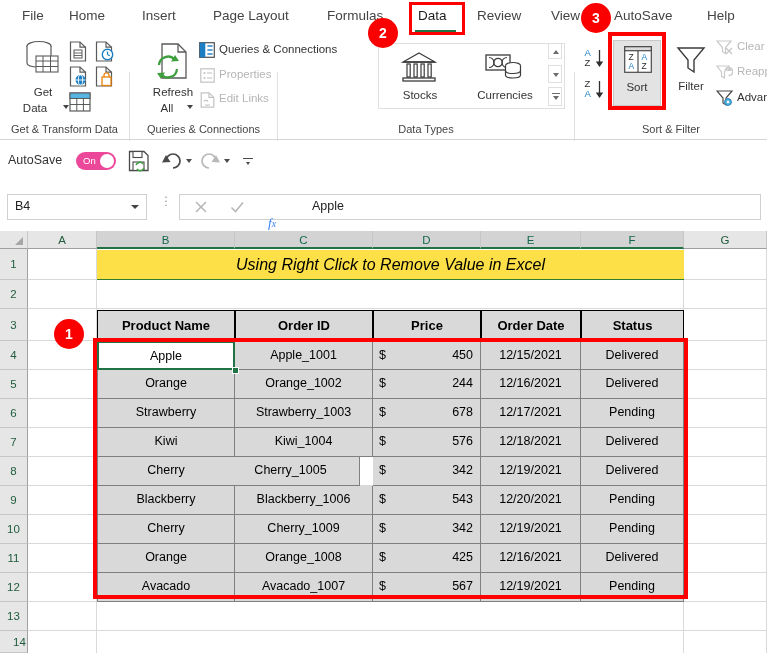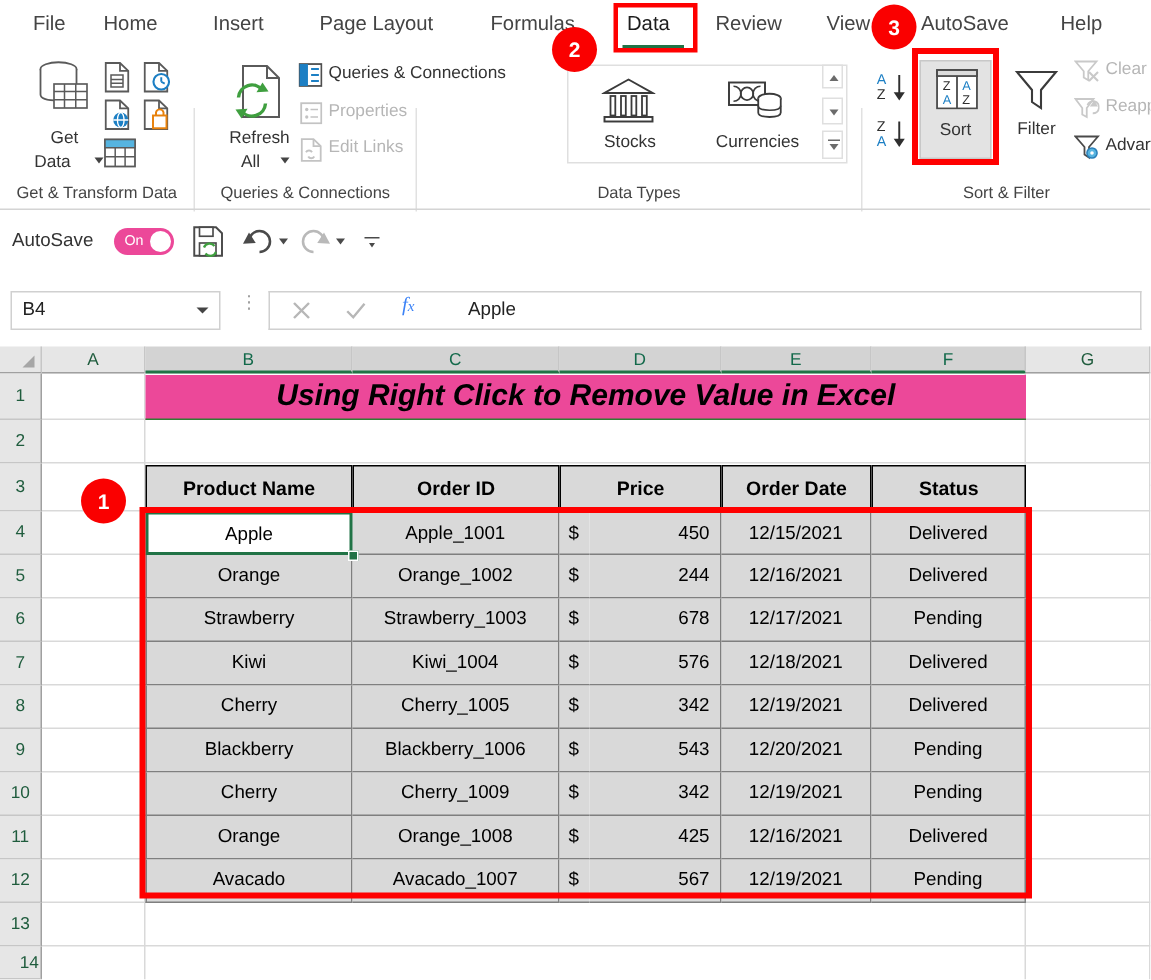--- a/index.html
+++ b/index.html
@@ -43,22 +43,22 @@
   #grid{position:absolute;left:0;top:231px;width:767px;height:422px;background:#ffffff;}
   .colh{position:absolute;top:0;height:18px;background:#e6e6e6;border-right:1px solid #c6c6c6;border-bottom:1px solid #a0a0a0;
         font-size:11.5px;color:#1f5c3d;text-align:center;line-height:18px;box-sizing:border-box;}
   .colh.sel{background:#d3d3d3;color:#12694a;border-bottom:2px solid #217346;}
   #corner{position:absolute;left:0;top:0;width:28px;height:18px;background:#e6e6e6;border-right:1px solid #c6c6c6;border-bottom:1px solid #a0a0a0;box-sizing:border-box;}
   #corner .tri{position:absolute;right:4px;bottom:3px;width:0;height:0;border-left:8px solid transparent;border-bottom:8px solid #a6a6a6;}
   .rowh{position:absolute;left:0;width:28px;background:#e6e6e6;border-right:1px solid #a0a0a0;border-bottom:1px solid #c6c6c6;
         font-size:11.5px;color:#1f5c3d;text-align:center;box-sizing:border-box;}
   .gl-v{position:absolute;width:1px;background:#d9d9d9;}
   .gl-h{position:absolute;height:1px;background:#d9d9d9;}
-  #titlecell{position:absolute;background:#ec4899;border-bottom:1px solid #2e7d32;
-             font-size:20px;font-style:italic;font-weight:bold;color:#000;text-align:center;font-family:"Liberation Sans", sans-serif;}
+  #titlecell{position:absolute;background:#fde047;border-bottom:1px solid #2e7d32;
+             font-size:16px;font-style:italic;font-weight:normal;color:#000;text-align:center;font-family:"Liberation Sans", sans-serif;}
   .hdrcell{position:absolute;background:#d9d9d9;border:1px solid #000;box-sizing:border-box;
            font-size:13px;font-weight:bold;color:#000;text-align:center;}
   .datacell{position:absolute;background:#d9d9d9;box-sizing:border-box;
             border-bottom:1px solid #7f7f7f;border-right:1px solid #7f7f7f;
             font-size:12.5px;color:#000;}
   .datacell.first{border-left:1px solid #7f7f7f;}
   .datacell.topline{border-top:1px solid #7f7f7f;}
   .ctr{text-align:center;}
   .rgt{text-align:right;padding-right:7px;}
   .lft{text-align:left;padding-left:6px;}
@@ -333,21 +333,21 @@
   </div>
   <div id="fbar-dots">⋮</div>
   <div id="fbar-btns">
     <svg class="ico" style="left:14px;top:5px;" width="14" height="14" viewBox="0 0 14 14">
       <line x1="2" y1="2" x2="12" y2="12" stroke="#b7b7b7" stroke-width="1.6"></line>
       <line x1="12" y1="2" x2="2" y2="12" stroke="#b7b7b7" stroke-width="1.6"></line>
     </svg>
     <svg class="ico" style="left:50px;top:5px;" width="15" height="14" viewBox="0 0 15 14">
       <polyline points="1.5,7.5 5.5,11.5 13,2.5" fill="none" stroke="#b7b7b7" stroke-width="1.6"></polyline>
     </svg>
-    <div style="position:absolute;left:88px;top:0;font-size:13.5px;font-style:italic;font-family:'Liberation Serif',serif;color:#3b82f6;">f<span style="font-size:10px;">x</span></div>
+    <div style="position:absolute;left:88px;top:20px;font-size:13.5px;font-style:italic;font-family:'Liberation Serif',serif;color:#3b82f6;">f<span style="font-size:10px;">x</span></div>
   </div>
   <div id="fbar-input">
     <div id="fbar-value">Apple</div>
   </div>
   <div id="fbar-sep"></div>
 </div>
 
 <div id="grid">
 
   <div id="corner">
@@ -420,21 +420,21 @@
       <div class="datacell rgt" style="left: 393px; top: 168px; width: 88px; height: 29px; line-height: 27px;">678</div>
       <div class="datacell ctr" style="left: 481px; top: 168px; width: 100px; height: 29px; line-height: 27px;">12/17/2021</div>
       <div class="datacell ctr" style="left: 581px; top: 168px; width: 103px; height: 29px; line-height: 27px;">Pending</div>
       <div class="datacell ctr first" style="left: 97px; top: 197px; width: 138px; height: 29px; line-height: 27px;">Kiwi</div>
       <div class="datacell ctr" style="left: 235px; top: 197px; width: 138px; height: 29px; line-height: 27px;">Kiwi_1004</div>
       <div class="datacell lft" style="left: 373px; top: 197px; width: 20px; height: 29px; line-height: 27px; border-right: none;">$</div>
       <div class="datacell rgt" style="left: 393px; top: 197px; width: 88px; height: 29px; line-height: 27px;">576</div>
       <div class="datacell ctr" style="left: 481px; top: 197px; width: 100px; height: 29px; line-height: 27px;">12/18/2021</div>
       <div class="datacell ctr" style="left: 581px; top: 197px; width: 103px; height: 29px; line-height: 27px;">Delivered</div>
       <div class="datacell ctr first" style="left: 97px; top: 226px; width: 138px; height: 29px; line-height: 27px;">Cherry</div>
-      <div class="datacell ctr" style="left: 235px; top: 226px; width: 138px; height: 29px; line-height: 27px;">Cherry_1005</div>
+      <div class="datacell ctr" style="left: 222px; top: 226px; width: 138px; height: 29px; line-height: 27px;">Cherry_1005</div>
       <div class="datacell lft" style="left: 373px; top: 226px; width: 20px; height: 29px; line-height: 27px; border-right: none;">$</div>
       <div class="datacell rgt" style="left: 393px; top: 226px; width: 88px; height: 29px; line-height: 27px;">342</div>
       <div class="datacell ctr" style="left: 481px; top: 226px; width: 100px; height: 29px; line-height: 27px;">12/19/2021</div>
       <div class="datacell ctr" style="left: 581px; top: 226px; width: 103px; height: 29px; line-height: 27px;">Delivered</div>
       <div class="datacell ctr first" style="left: 97px; top: 255px; width: 138px; height: 29px; line-height: 27px;">Blackberry</div>
       <div class="datacell ctr" style="left: 235px; top: 255px; width: 138px; height: 29px; line-height: 27px;">Blackberry_1006</div>
       <div class="datacell lft" style="left: 373px; top: 255px; width: 20px; height: 29px; line-height: 27px; border-right: none;">$</div>
       <div class="datacell rgt" style="left: 393px; top: 255px; width: 88px; height: 29px; line-height: 27px;">543</div>
       <div class="datacell ctr" style="left: 481px; top: 255px; width: 100px; height: 29px; line-height: 27px;">12/20/2021</div>
       <div class="datacell ctr" style="left: 581px; top: 255px; width: 103px; height: 29px; line-height: 27px;">Pending</div>

